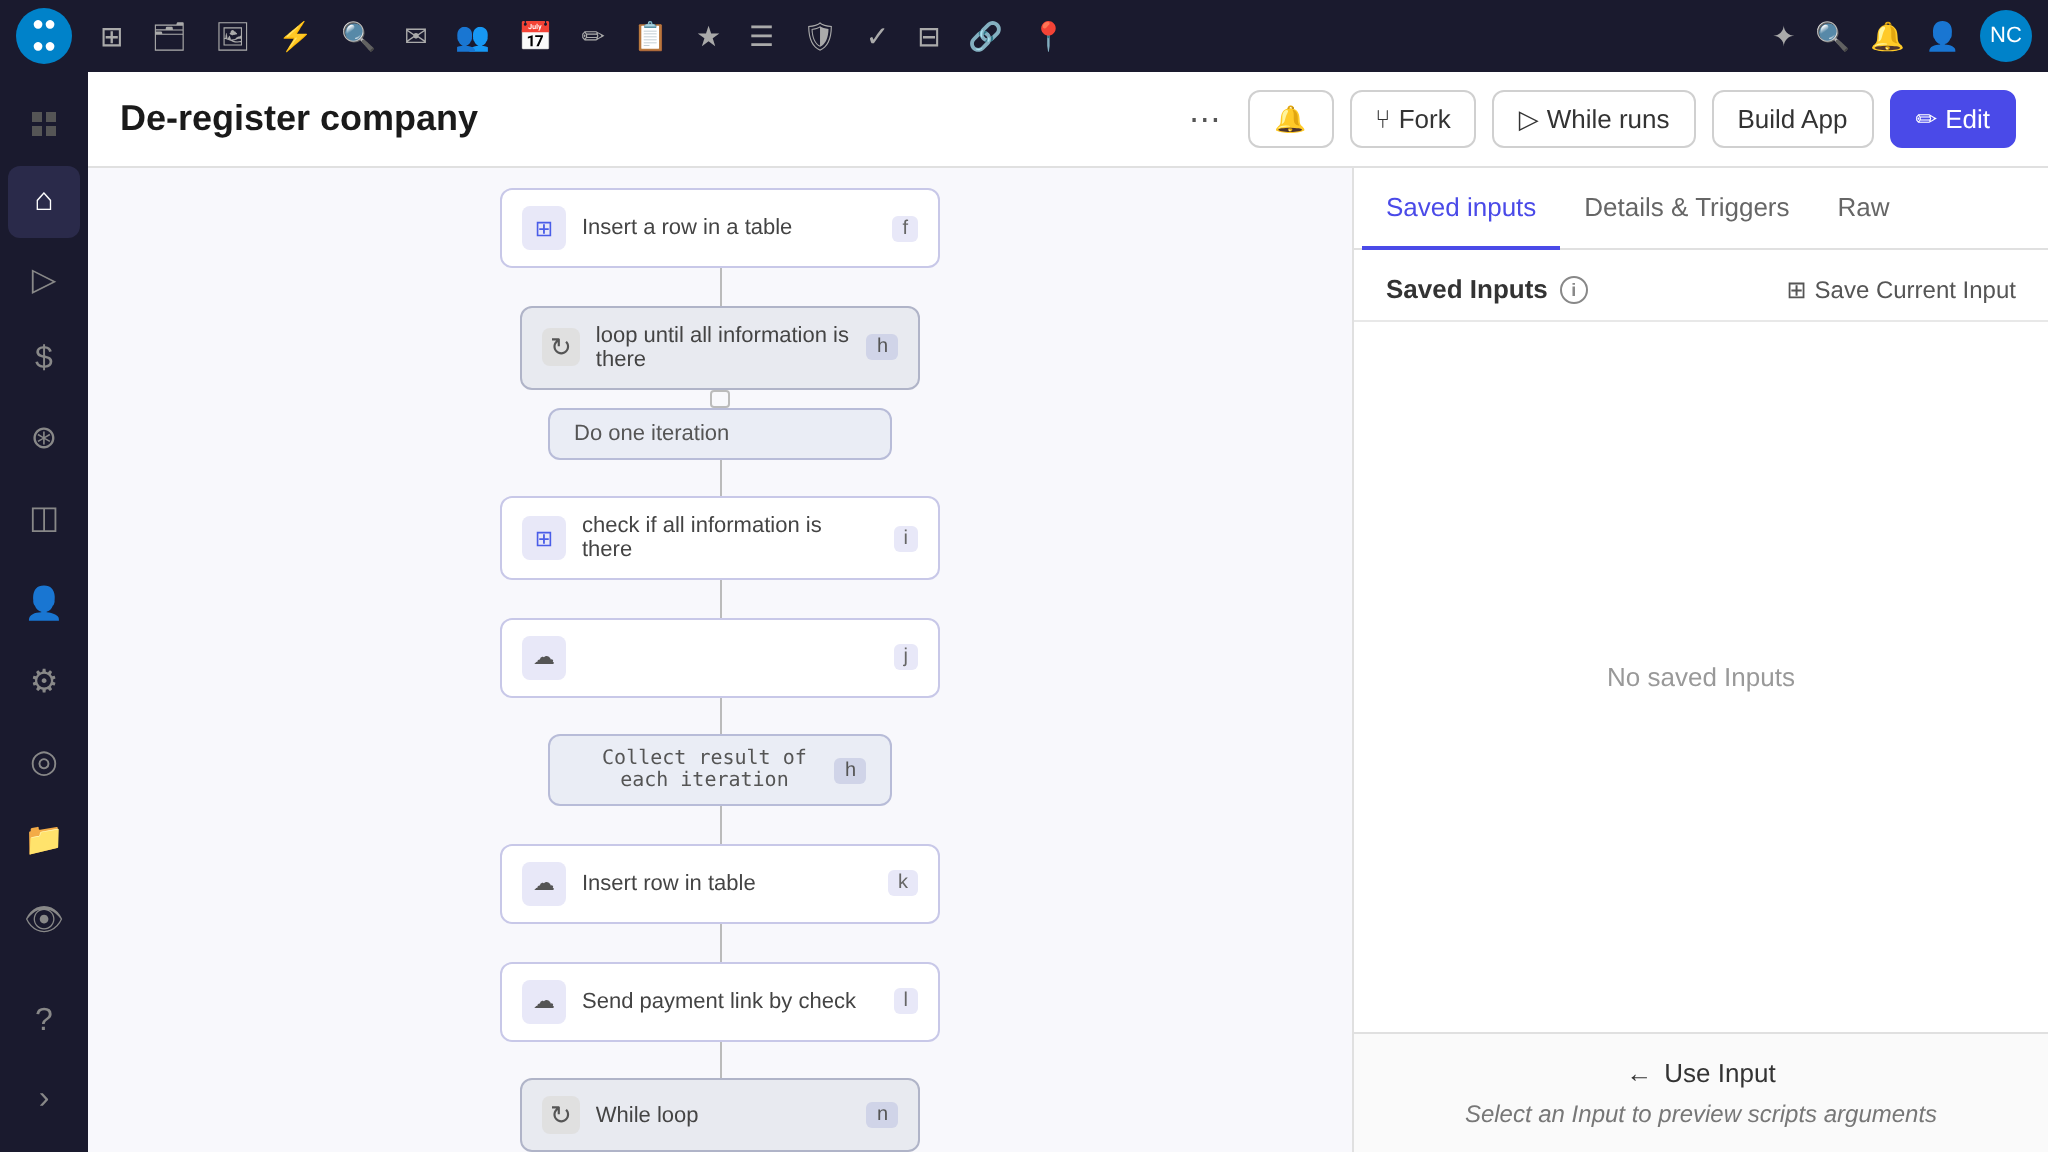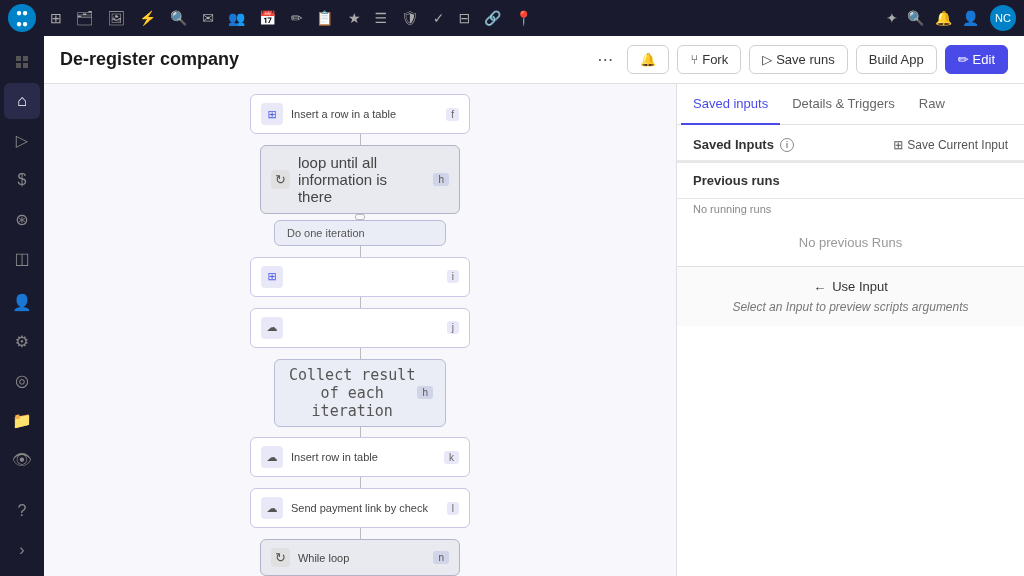--- a/index.html
+++ b/index.html
@@ -444,21 +444,21 @@
       <div class="header-title">De-register company</div>
       <div class="header-actions">
         <div class="more-btn">⋯</div>
         <div class="header-btn">🔔</div>
         <div class="header-btn">
           <span>⑂</span>
           <span>Fork</span>
         </div>
         <div class="header-btn">
           <span>▷</span>
-          <span>Save runs</span>
+          <span>While runs</span>
         </div>
         <div class="header-btn">
           <span>Build App</span>
         </div>
         <div class="header-btn primary">
           <span>✏</span>
           <span>Edit</span>
         </div>
       </div>
     </div>
@@ -471,48 +471,49 @@
           <div class="flow-node">
             <div class="node-icon icon-db">⊞</div>
             <div class="node-label">Insert a row in a table</div>
             <div class="node-key">f</div>
           </div>
 
           <div class="connector"></div>
 
           <div class="loop-node">
             <span class="node-icon icon-loop" style="border-radius:4px; padding:2px 4px; font-size:13px;">↻</span>
-            <span style="font-size:15px; color:#444;">loop until all information is there</span>
+            <span style="font-size:11px; color:#444;">loop until all information is there</span>
             <div class="node-key">h</div>
           </div>
 
           <div class="connector-small"></div>
 
           <div class="group-node">
             <span>Do one iteration</span>
           </div>
 
           <div class="connector"></div>
 
           <div class="flow-node">
             <div class="node-icon icon-db">⊞</div>
+            <div class="node-label">check if all information is there</div>
             <div class="node-key">i</div>
           </div>
 
           <div class="connector"></div>
 
           <div class="flow-node">
             <div class="node-icon icon-cloud">☁</div>
             <div class="node-key">j</div>
           </div>
 
           <div class="connector"></div>
 
           <div class="group-node">
-            <span style="font-family: monospace; font-size:15px;">Collect result of each iteration</span>
+            <span style="font-family: monospace; font-size:10px;">Collect result of each iteration</span>
             <div class="node-key">h</div>
           </div>
 
           <div class="connector"></div>
 
           <div class="flow-node">
             <div class="node-icon icon-cloud">☁</div>
             <div class="node-label">Insert row in table</div>
             <div class="node-key">k</div>
           </div>
@@ -556,30 +557,24 @@
             <div class="section-title">
               <span>Saved Inputs</span>
               <span class="info-icon">i</span>
             </div>
             <div class="section-action">
               <span>⊞</span>
               <span>Save Current Input</span>
             </div>
           </div>
 
-
-          <div class="prev-runs-section">
-            <div class="prev-runs-header">
-              <div class="prev-runs-title">Previous runs</div>
-            </div>
-            <div class="prev-runs-status">No running runs</div>
-            <div class="prev-runs-empty">
-              <span>No previous Runs</span>
-            </div>
-          </div>
+          <div class="empty-state">
+            <span>No saved Inputs</span>
+          </div>
+
 
           <div class="use-input-section">
             <div class="use-input-header">
               <span>←</span>
               <span>Use Input</span>
             </div>
             <div class="use-input-desc">Select an Input to preview scripts arguments</div>
           </div>
         </div>
       </div>

